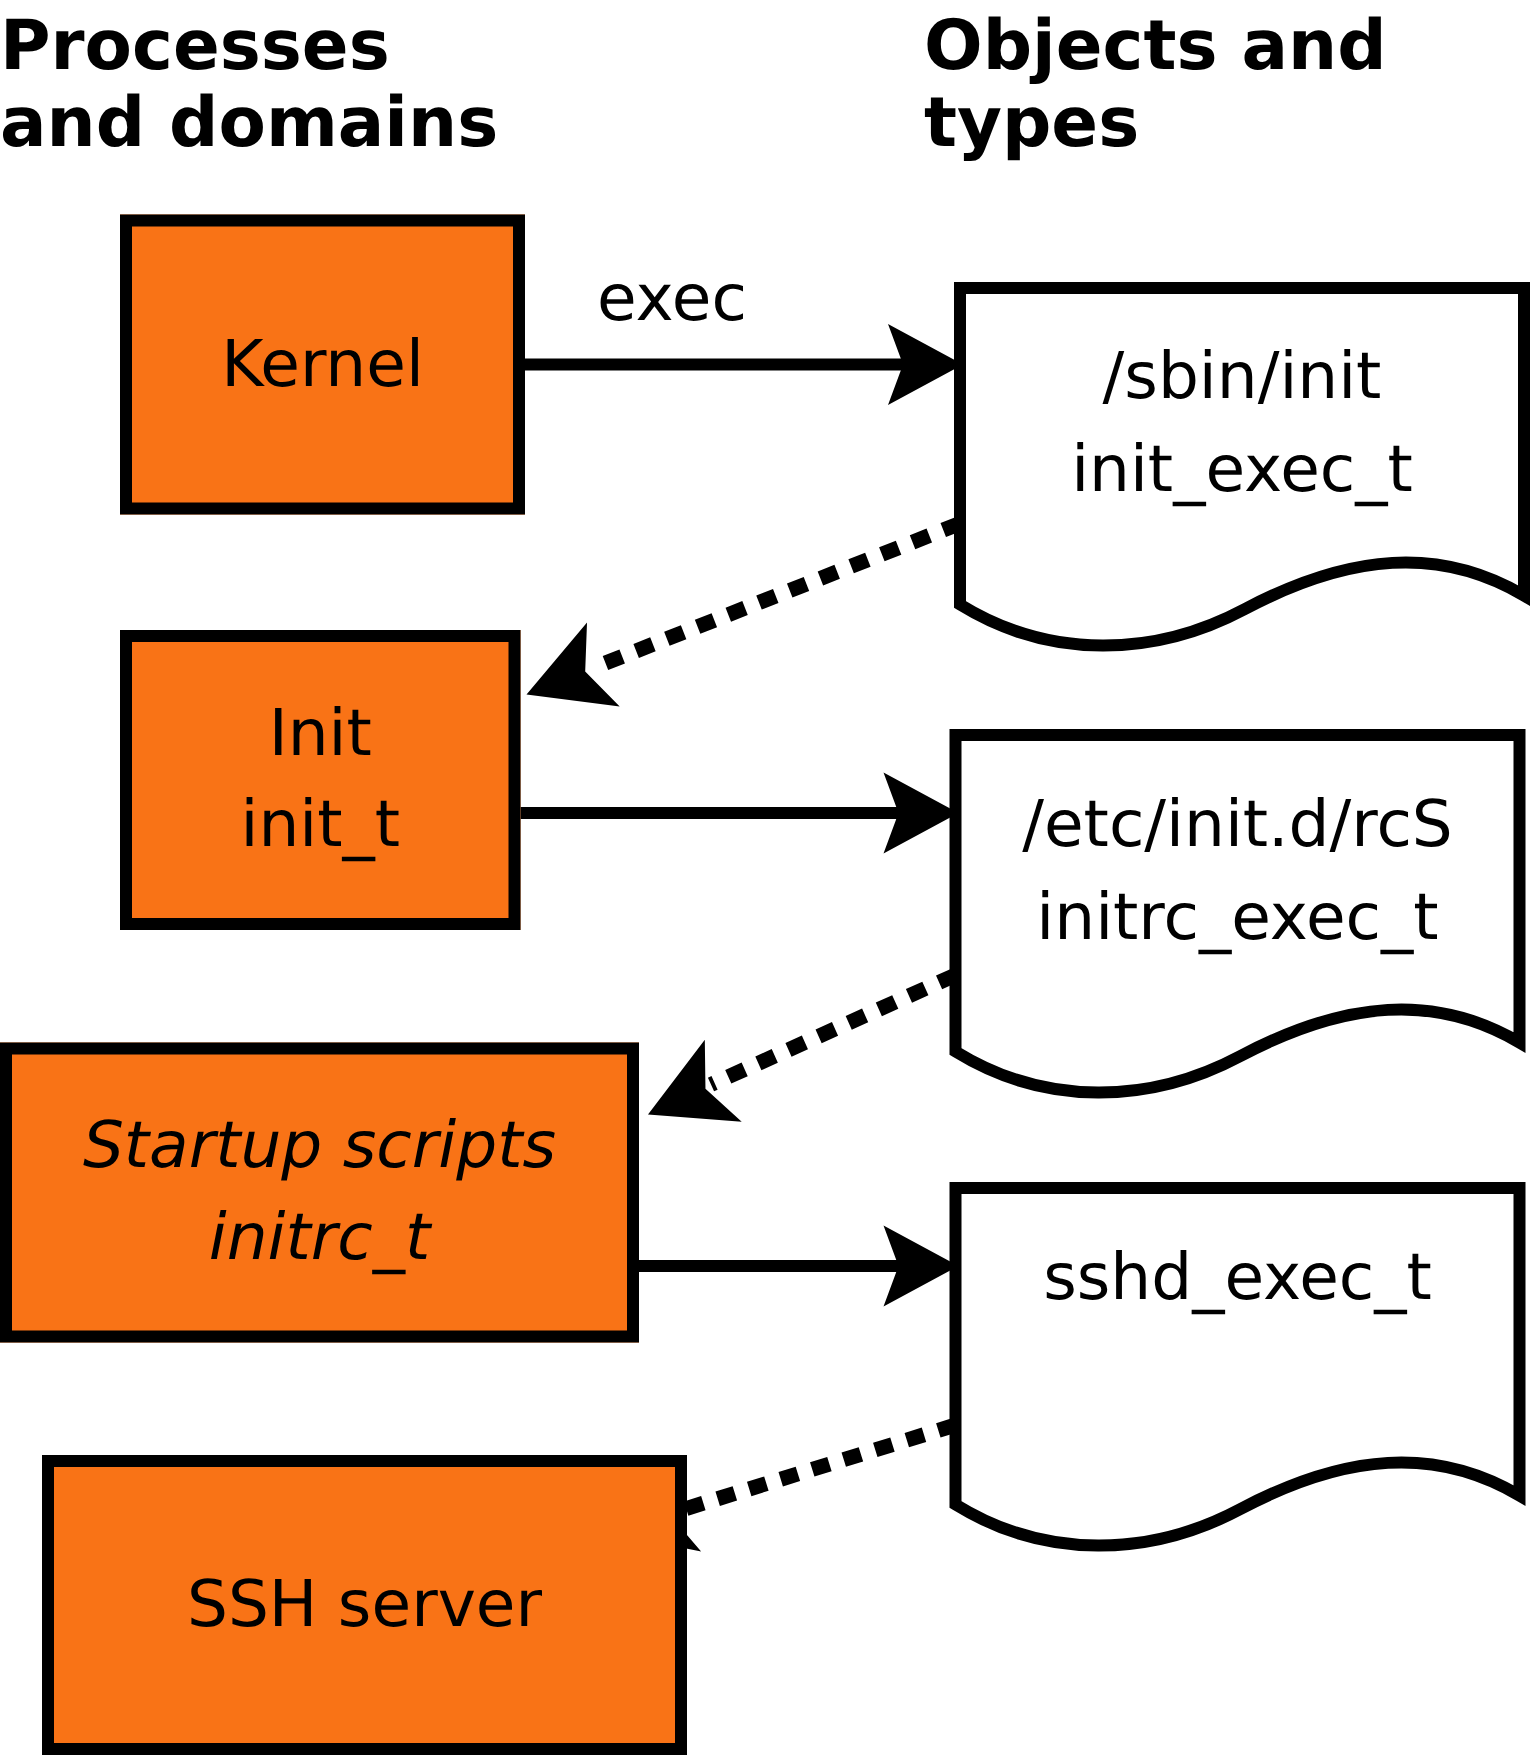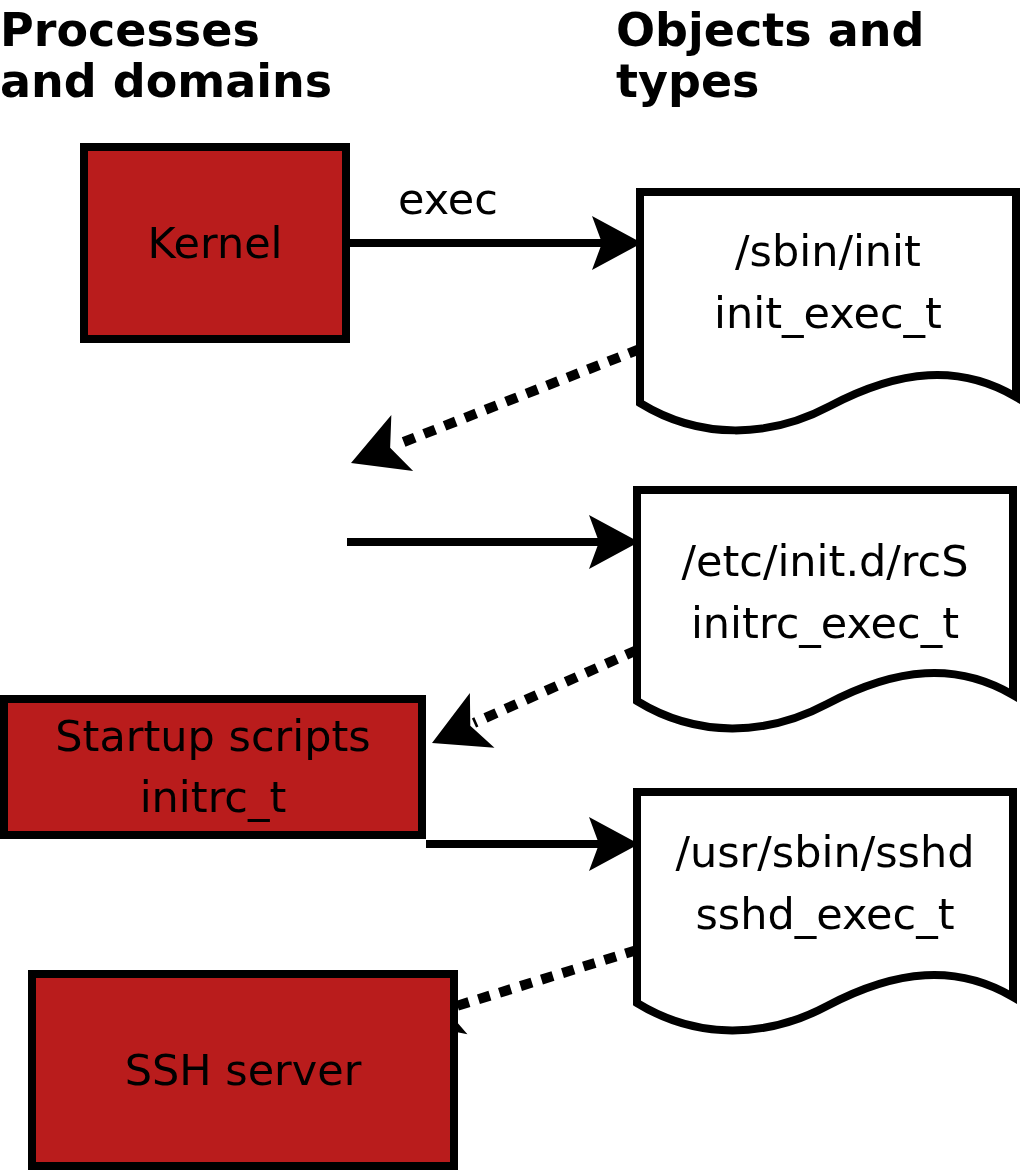--- a/index.html
+++ b/index.html
@@ -31,44 +31,44 @@
     font-size: 46px;
     line-height: 51px;
     white-space: nowrap;
   }
   .col-header.left  { left: 0px;   width: 430px; }
   .col-header.right { left: 616px; width: 425px; }
   .pbox {
     position: absolute;
     box-sizing: border-box;
     border: 8px solid #000000;
-    background: #b91c1c;
+    background: #f97316;
     display: flex;
     flex-direction: column;
     align-items: center;
     justify-content: center;
     text-align: center;
     font-size: 43px;
     line-height: 61px;
     white-space: nowrap;
   }
   .pbox.kernel  { left: 80px;  top: 143px; width: 270px; height: 200px; }
   .pbox.init    { left: 80px;  top: 420px; width: 267px; height: 200px; }
-  .pbox.startup { left: 0px;   top: 695px; width: 426px; height: 144px; }
+  .pbox.startup { left: 0px;   top: 695px; width: 426px; height: 200px; font-style: italic; }
   .pbox.sshd    { left: 28px;  top: 970px; width: 430px; height: 200px; gap: 20px; }
   .doc-label {
     position: absolute;
     width: 376px;
     text-align: center;
     font-size: 43px;
     line-height: 62px;
     white-space: nowrap;
   }
   .doc-label.d1 { left: 640px; top: 220px; }
-  .doc-label.d2 { left: 637px; top: 530px; }
+  .doc-label.d2 { left: 637px; top: 519px; }
   .doc-label.d3 { left: 637px; top: 821px; }
   .arrow-label {
     position: absolute;
     left: 398px;
     top: 175px;
     width: 200px;
     text-align: left;
     font-size: 43px;
     line-height: 48px;
     white-space: nowrap;
@@ -120,34 +120,37 @@
   <div class="col-header right">
     <span class="line1">Objects and</span>
     <span class="line2">types</span>
   </div>
 
   <div class="arrow-label">exec</div>
 
   <div class="pbox kernel">
     <span class="line1">Kernel</span>
   </div>
+  <div class="pbox init">
+    <span class="line1">Init</span>
+    <span class="line2">init_t</span>
+  </div>
   <div class="pbox startup">
     <span class="line1">Startup scripts</span>
     <span class="line2">initrc_t</span>
   </div>
   <div class="pbox sshd">
     <span class="line1">SSH server</span>
   </div>
 
   <div class="doc-label d1">
     <span class="line1">/sbin/init</span>
     <span class="line2">init_exec_t</span>
   </div>
   <div class="doc-label d2">
     <span class="line1">/etc/init.d/rcS</span>
     <span class="line2">initrc_exec_t</span>
   </div>
   <div class="doc-label d3">
-    <span class="line1">/usr/sbin/sshd</span>
     <span class="line2">sshd_exec_t</span>
   </div>
 
 </div>
 
 </body></html>

